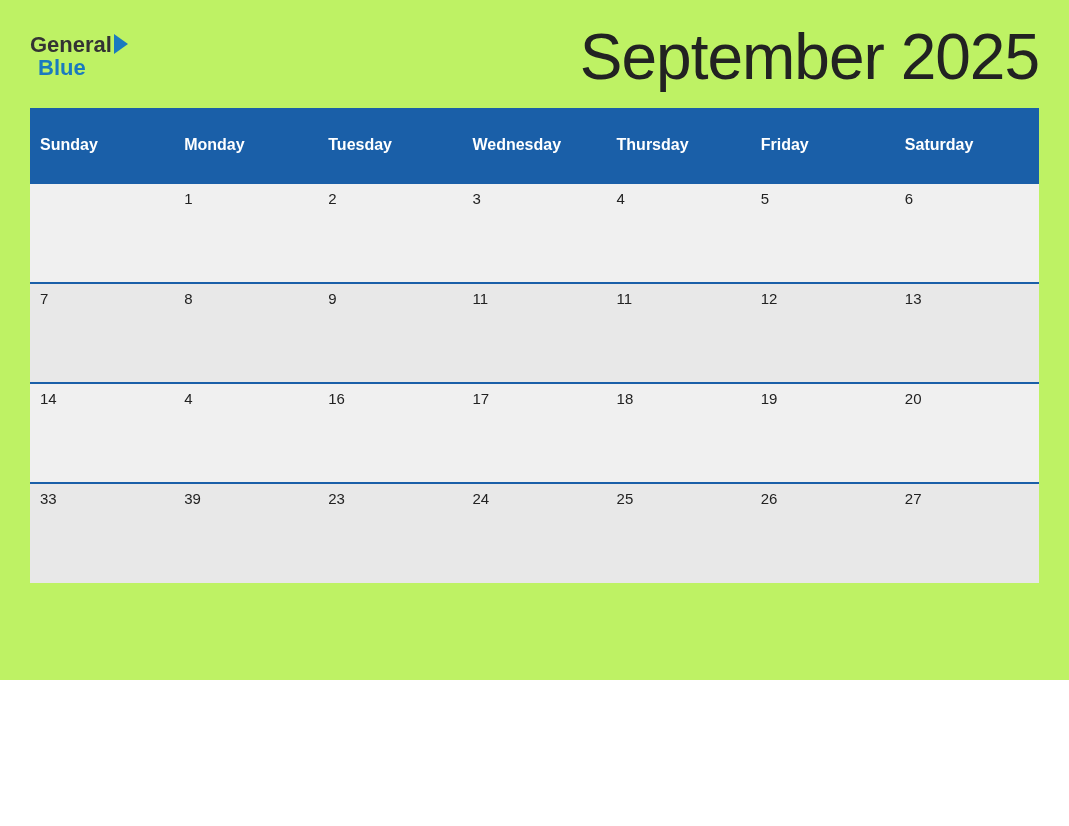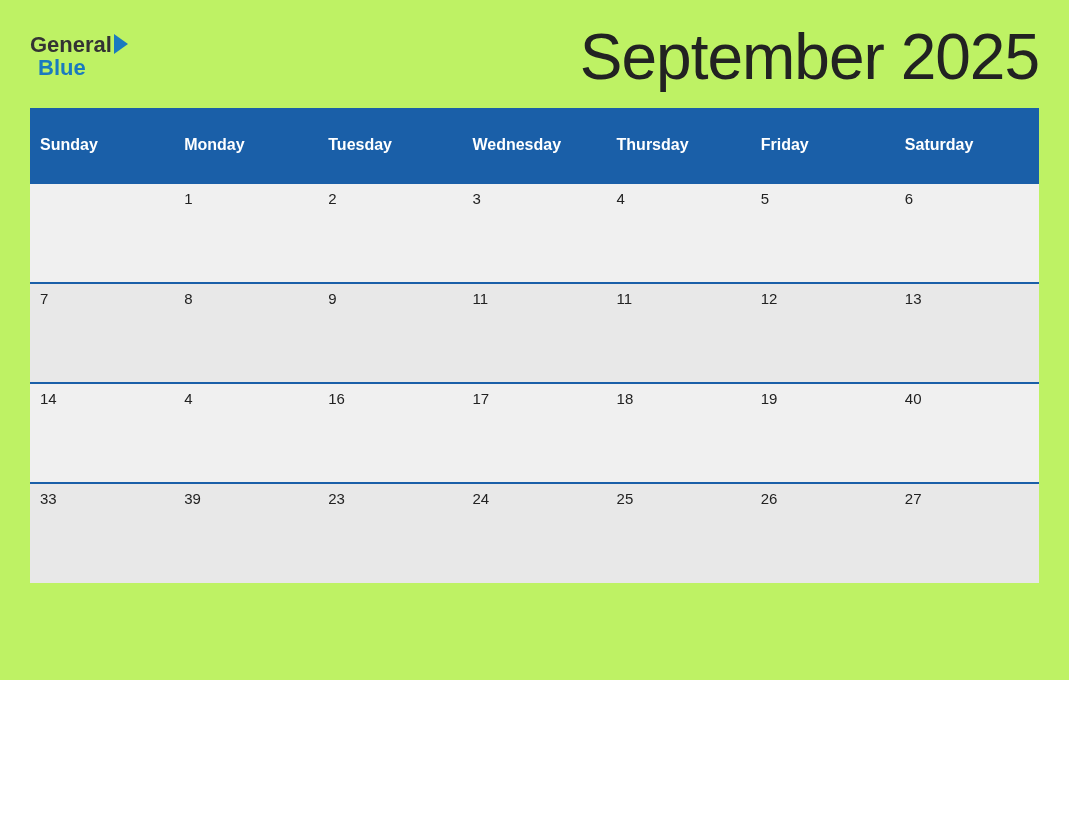--- a/index.html
+++ b/index.html
@@ -158,21 +158,21 @@
           <td><span class="day-num">12</span></td>
           <td><span class="day-num">13</span></td>
         </tr>
         <tr>
           <td><span class="day-num">14</span></td>
           <td><span class="day-num">4</span></td>
           <td><span class="day-num">16</span></td>
           <td><span class="day-num">17</span></td>
           <td><span class="day-num">18</span></td>
           <td><span class="day-num">19</span></td>
-          <td><span class="day-num">40</span></td>
+          <td><span class="day-num">20</span></td>
         </tr>
         <tr>
           <td><span class="day-num">33</span></td>
           <td><span class="day-num">39</span></td>
           <td><span class="day-num">23</span></td>
           <td><span class="day-num">24</span></td>
           <td><span class="day-num">25</span></td>
           <td><span class="day-num">26</span></td>
           <td><span class="day-num">27</span></td>
         </tr>

